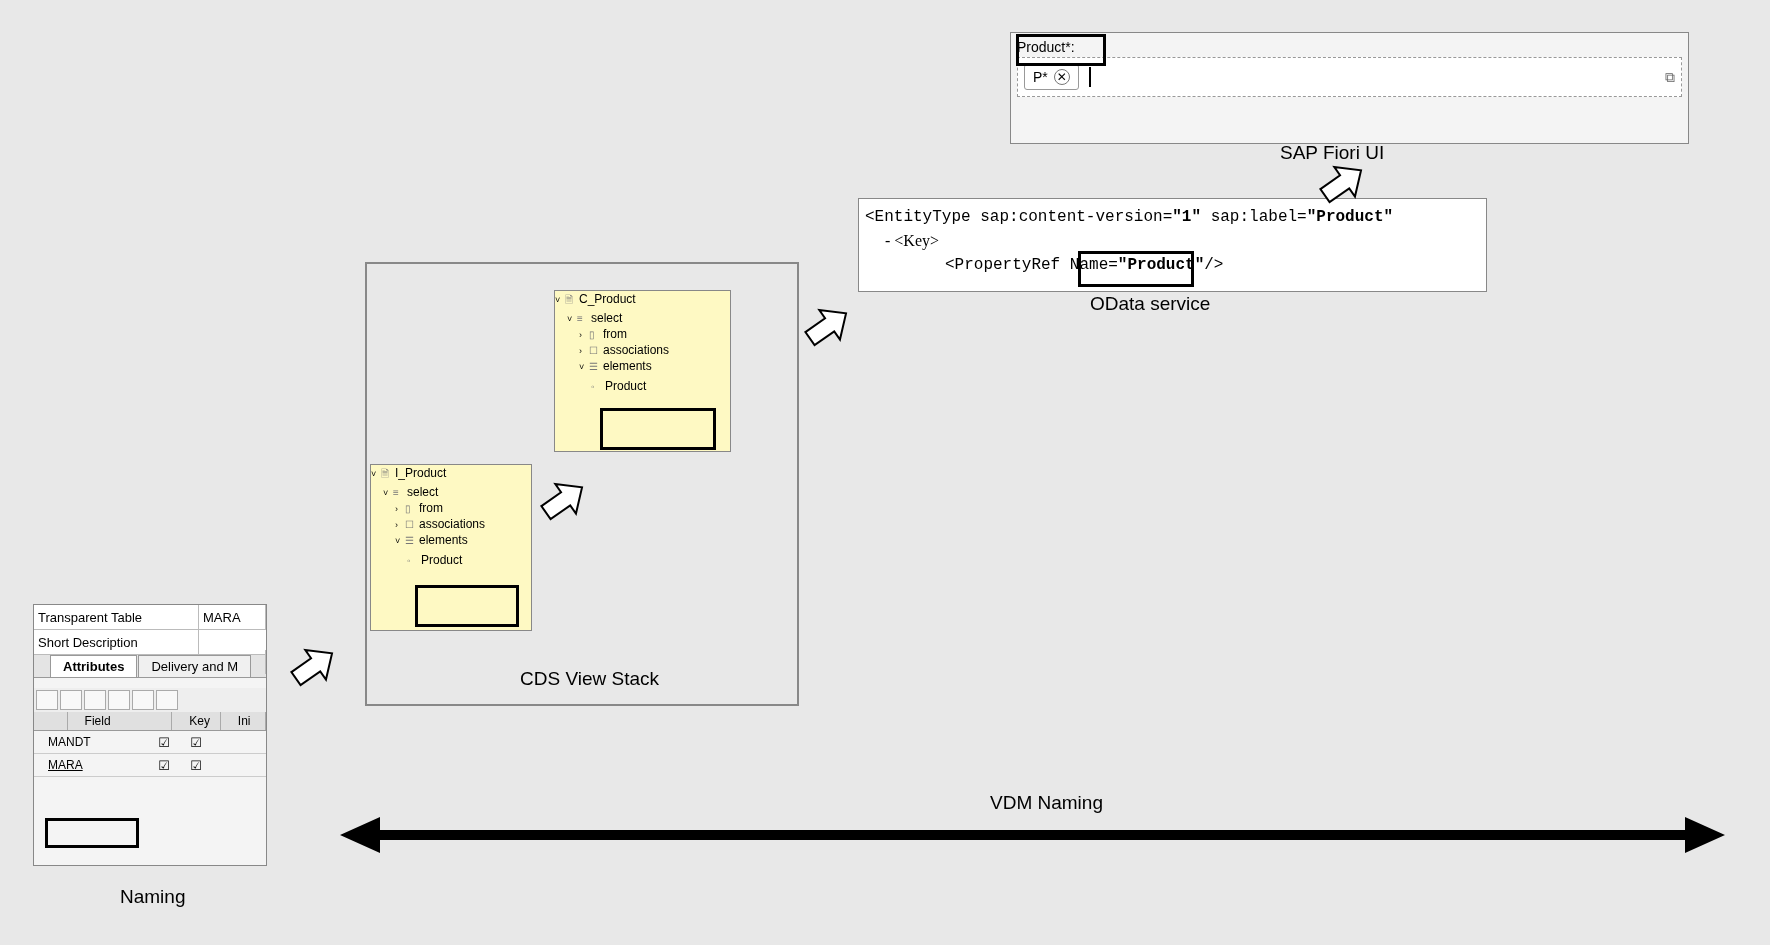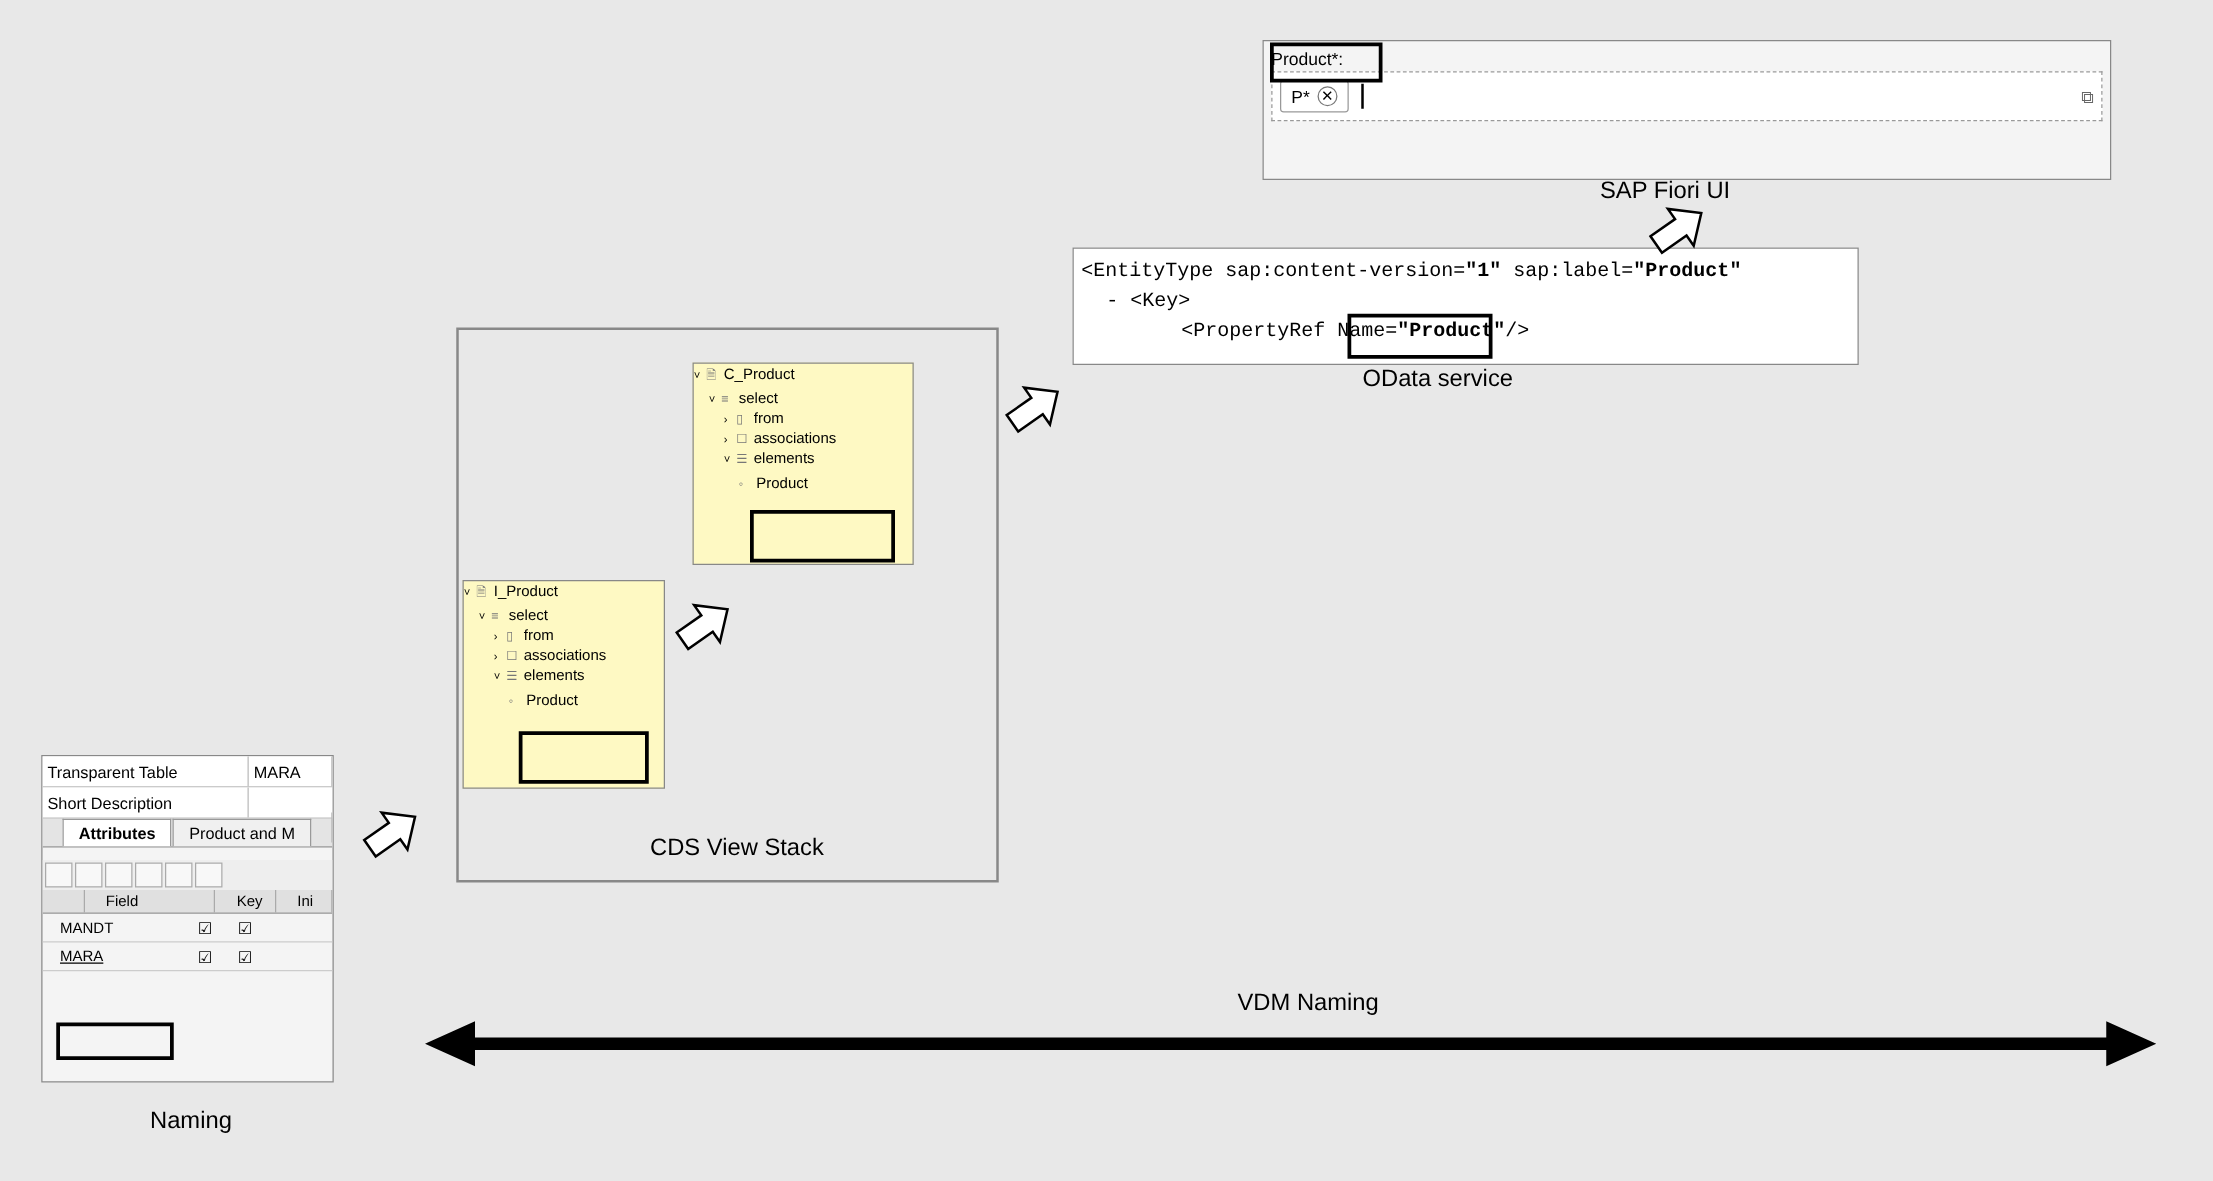--- a/index.html
+++ b/index.html
@@ -252,21 +252,21 @@
       <div class="table-label-cell" style="width:156px;">Transparent Table</div>
       <div class="table-label-cell" style="flex:1;">MARA</div>
     </div>
     <div class="table-row">
       <div class="table-label-cell" style="width:156px;">Short Description</div>
       <div class="table-label-cell" style="flex:1;margin-top:40px;">General</div>
     </div>
     <div class="tabs">
       <div style="width:16px;"></div>
       <div class="tab active">Attributes</div>
-      <div class="tab">Product and M</div>
+      <div class="tab">Delivery and M</div>
     </div>
     <div style="height:10px;"></div>
     <div class="toolbar">
       <div class="tool-btn"></div>
       <div class="tool-btn"></div>
       <div class="tool-btn"></div>
       <div class="tool-btn"></div>
       <div class="tool-btn"></div>
       <div class="tool-btn"></div>
     </div>
@@ -311,21 +311,21 @@
     <div class="tree-item indent3" style="margin-top:4px;"><span class="tree-icon">◦</span><span>Product</span></div>
   </div>
   <div class="highlight-box" style="left:600px; top:408px; width:110px; height:36px;"></div>
 
   <div class="label" style="left:520px; top:668px;">CDS View Stack</div>
 
   <div class="odata-panel">
     <div>
       <span>&lt;EntityType sap:content-version=</span><b><span>"1"</span></b><span> sap:label=</span><b><span>"Product"</span></b>
     </div>
-    <div style="padding-left:20px;">-  &lt;Key&gt;</div>
+    <div style="padding-left:20px;font-family:Liberation Serif, serif;">-  &lt;Key&gt;</div>
     <div style="padding-left:80px;">
       <span>&lt;PropertyRef Name=</span><b><span>"Product"</span></b><span>/&gt;</span>
     </div>
   </div>
   <div class="highlight-box" style="left:1078px; top:251px; width:110px; height:30px;"></div>
   <div class="label" style="left:1090px; top:293px;">OData service</div>
 
   <div class="fiori-panel">
     <div class="fiori-label">Product*:</div>
     <div class="fiori-input-row">

